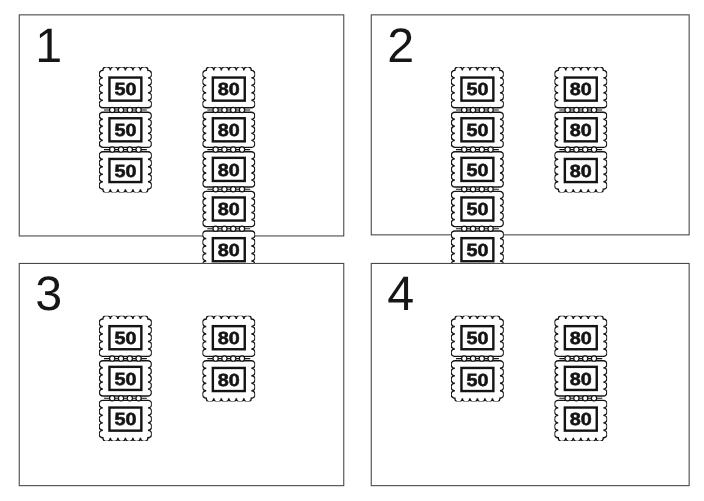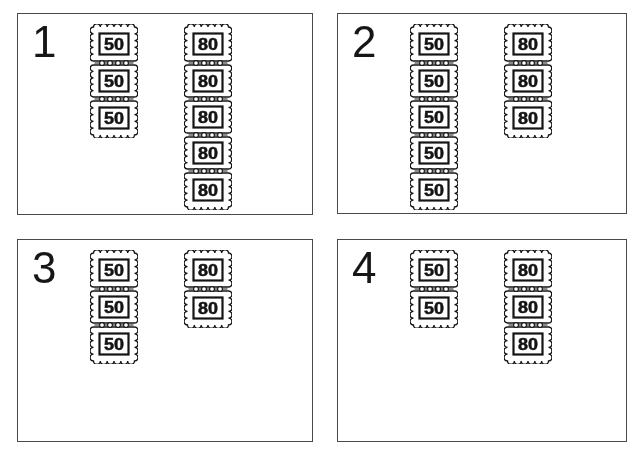--- a/index.html
+++ b/index.html
@@ -28,20 +28,21 @@
     left: 14px;
     top: 4px;
     font-size: 44px;
     line-height: 1.1;
     font-weight: 400;
     color: #161616;
     letter-spacing: 0;
   }
   .strip {
     position: absolute;
+    margin-top: 37px;
   }
   svg text {
     user-select: none;
   }
 </style>
 </head>
 <body>
 
 <div class="sheet">
     <section class="panel" style="left: 17px; top: 13px; width: 296px; height: 202px;">

